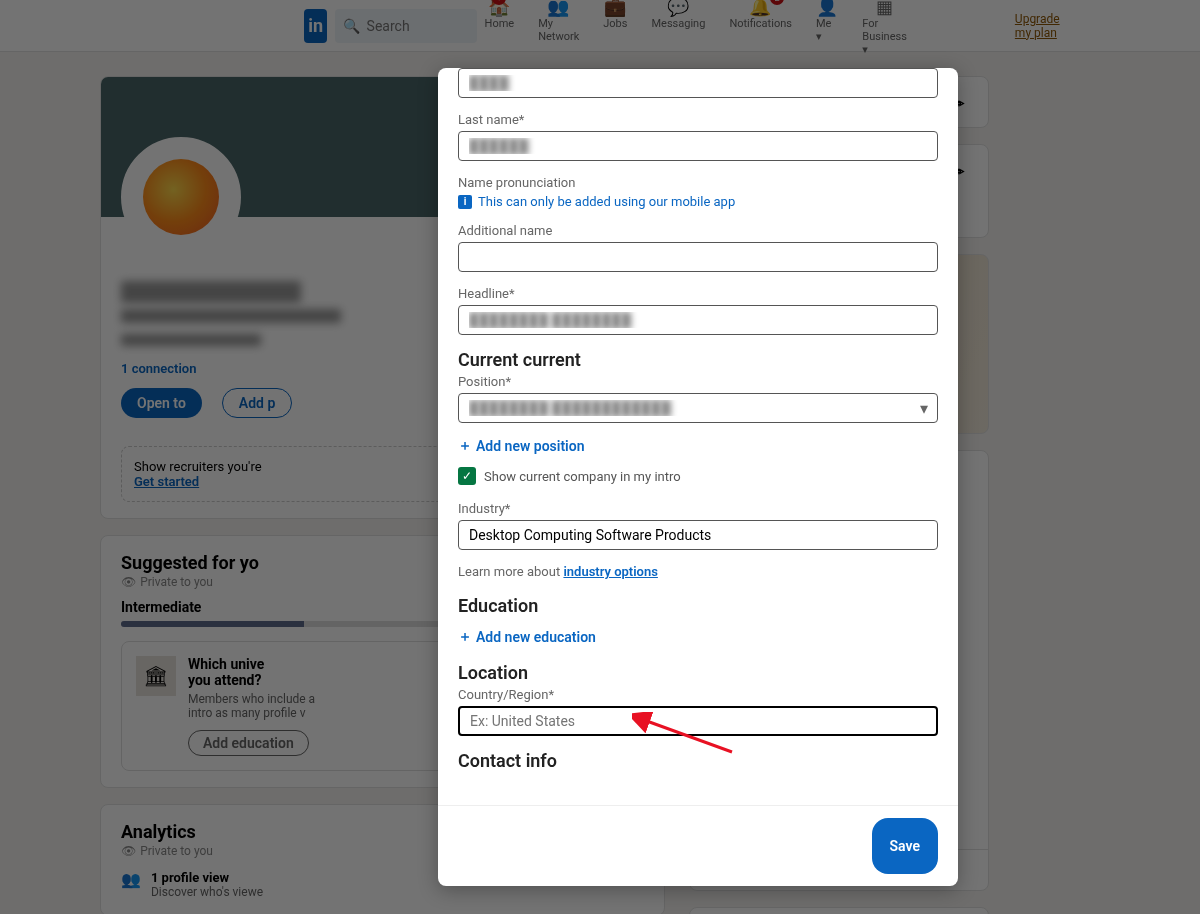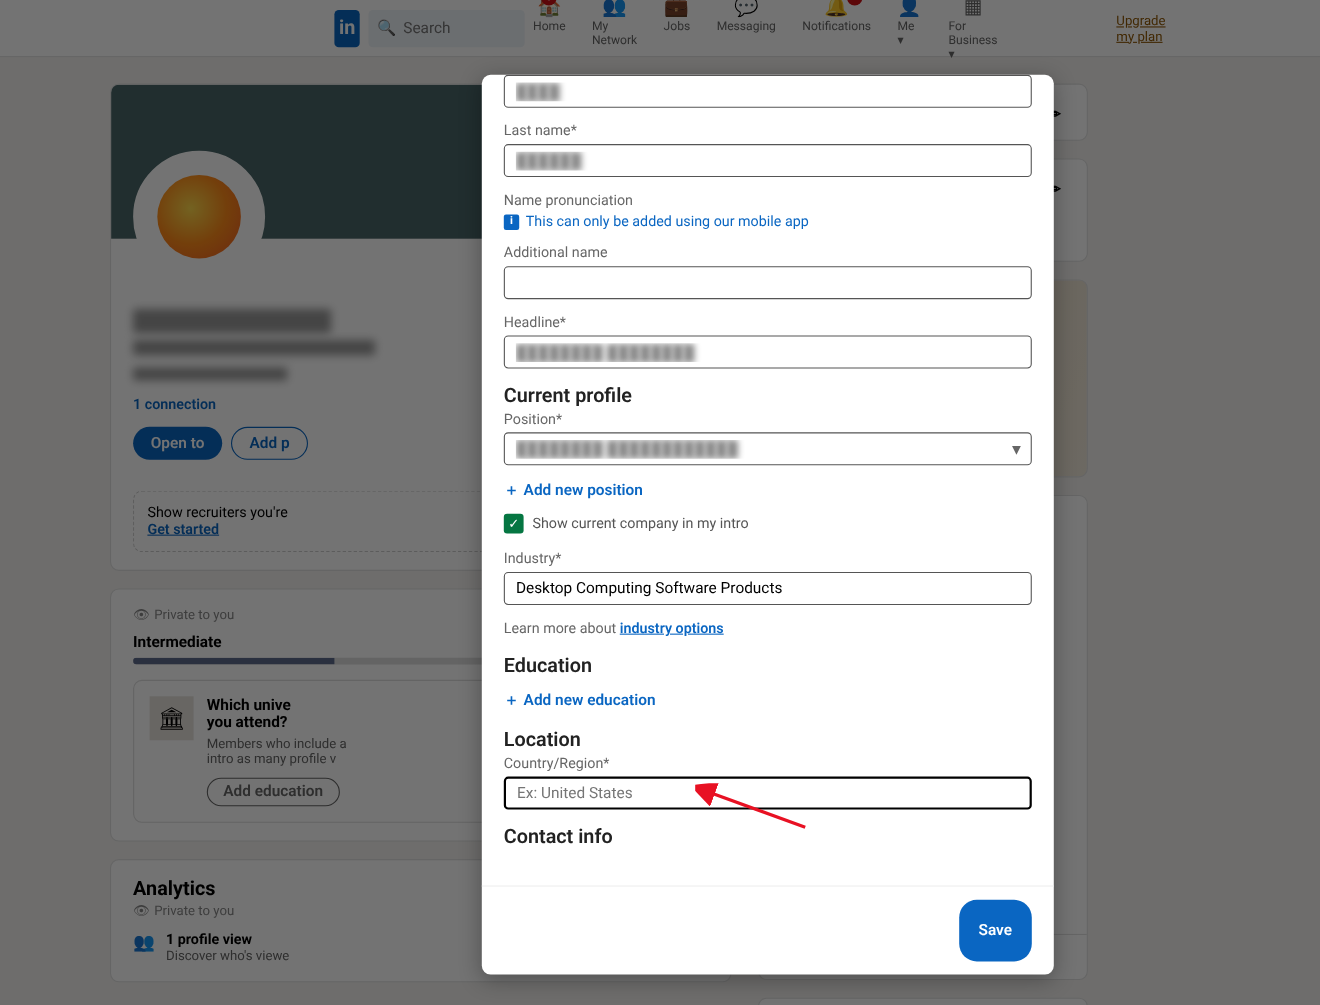--- a/index.html
+++ b/index.html
@@ -14,21 +14,21 @@
 .upgrade { color: #915907; font-size: 12px; text-decoration: underline; margin-right: 100px; }
 .page { display: flex; gap: 24px; padding: 24px 100px; }
 .leftcol { width: 565px; }
 .card { background: #fff; border-radius: 8px; border: 1px solid #e0e0e0; margin-bottom: 16px; overflow: hidden; }
 .cover { height: 140px; background: #4a6668; }
 .avatar { width: 120px; height: 120px; border-radius: 50%; background: #fff; border: 4px solid #fff; margin: -80px 0 0 20px; position: relative; overflow: hidden; }
 .avatar::after { content: ""; position: absolute; inset: 18px; border-radius: 50%; background: radial-gradient(circle at 40% 40%, #ffd94a 0%, #ff8c1a 50%, #f15a24 100%); }
 .profbody { padding: 16px 20px; }
 .blur { filter: blur(4px); background: #999; color: transparent; display: inline-block; border-radius: 2px; }
 .connections { color: #0a66c2; font-weight: 600; font-size: 13px; margin: 8px 0 12px; }
-.btnrow { display: flex; gap: 8px; }
+.btnrow { display: flex; gap: 20px; }
 .pill { padding: 6px 16px; border-radius: 16px; font-size: 14px; font-weight: 600; cursor: pointer; }
 .pill-primary { background: #0a66c2; color: #fff; border: none; }
 .pill-outline { background: #fff; color: #0a66c2; border: 1px solid #0a66c2; }
 .dashed { border: 1px dashed #ccc; border-radius: 8px; padding: 12px; margin: 12px 20px 16px; font-size: 13px; }
 .dashed a { color: #0a66c2; font-weight: 600; }
 .section { padding: 16px 20px; }
 .section h3 { font-size: 18px; margin-bottom: 2px; }
 .priv { color: #888; font-size: 12px; display: flex; align-items: center; gap: 4px; }
 .inter { font-weight: 700; font-size: 14px; margin-top: 10px; }
 .progbar { height: 6px; background: #ddd; border-radius: 3px; margin-top: 6px; overflow: hidden; }
@@ -146,20 +146,21 @@
           <button class="pill pill-outline">Add p</button>
         </div>
       </div>
       <div class="dashed">
         <div>Show recruiters you're</div>
         <a href="#">Get started</a>
       </div>
     </div>
 
     <div class="card section">
+      <h3>Suggested for yo</h3>
       <div class="priv">
           <span>👁</span>
           <span>Private to you</span>
         </div>
       <div class="inter">Intermediate</div>
       <div class="progbar">
           <div class="progfill"></div>
         </div>
       <div class="unicard">
         <div class="uico">🏛</div>
@@ -252,21 +253,21 @@
     </div>
     <div class="fg">
       <label class="flabel">Additional name</label>
       <input class="finput" style="">
     </div>
     <div class="fg">
       <label class="flabel">Headline*</label>
       <input class="finput finput-blur" value="████████ ████████" style="">
     </div>
 
-    <div class="sectiontitle">Current profile</div>
+    <div class="sectiontitle">Current current</div>
     <div class="fg" style="margin-top:4px;">
       <label class="flabel">Position*</label>
       <div class="select"><input class="finput finput-blur" value="████████ ████████████" style=""></div>
     </div>
     <div class="addlink">
         <span>＋</span>
         <span>Add new position</span>
       </div>
 
     <div class="chk">

